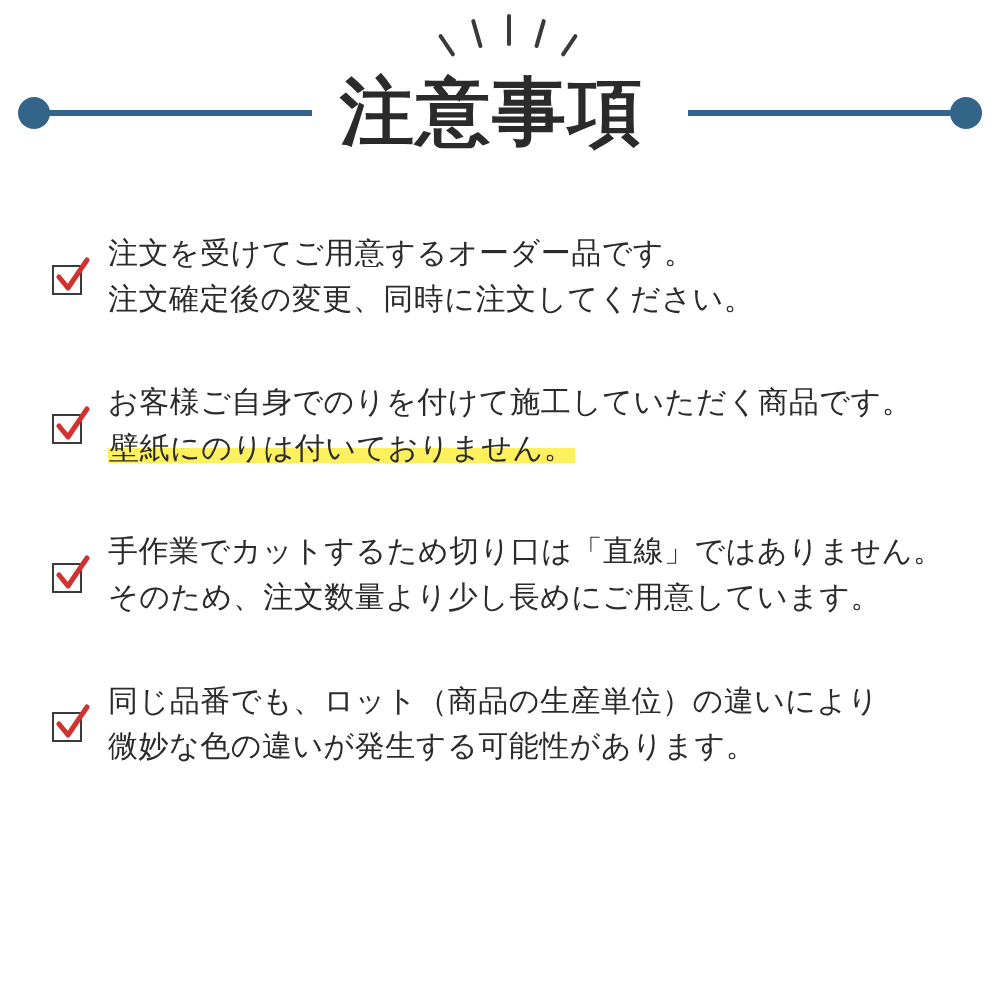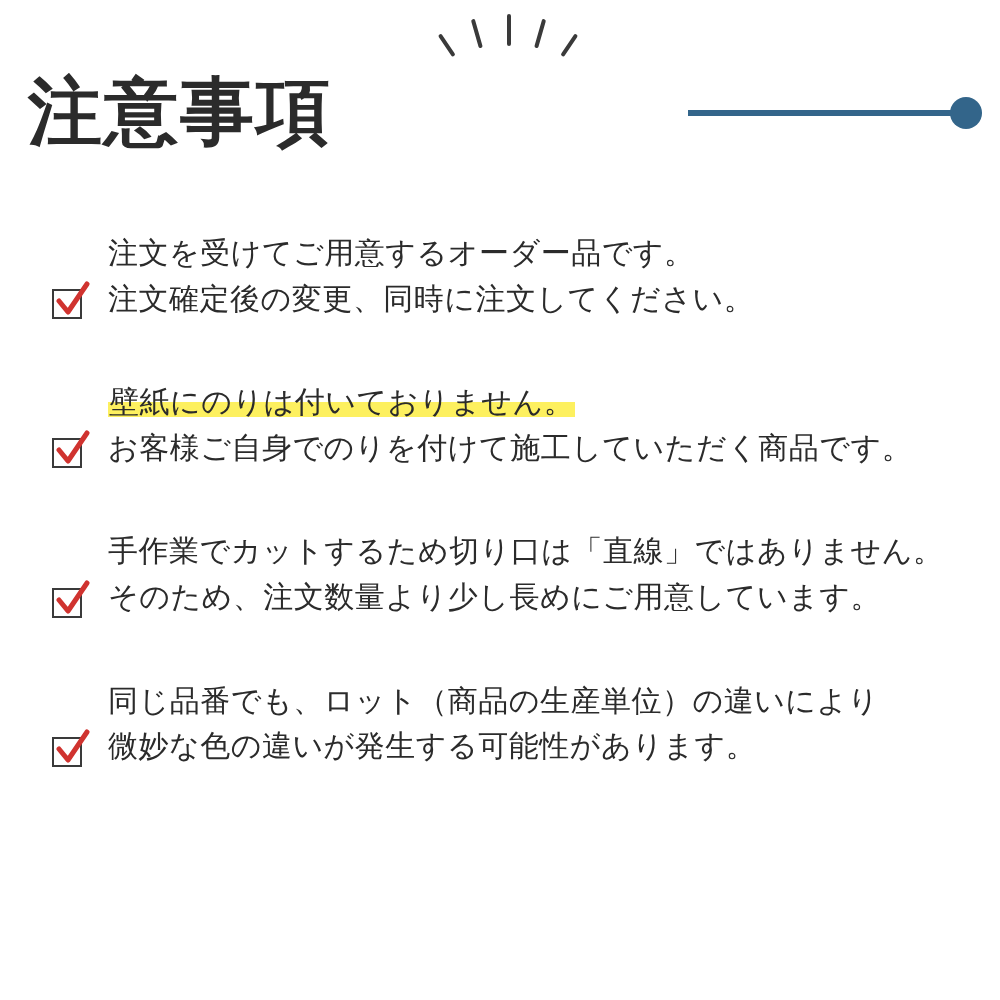--- a/index.html
+++ b/index.html
@@ -42,21 +42,21 @@
   }
 
   .title-row {
     position: absolute;
     top: 62px;
     left: 0;
     right: 16px;
     height: 100px;
     display: flex;
     align-items: center;
-    justify-content: flex-start;
+    justify-content: center;
   }
   .rule {
     position: absolute;
     top: 110px;
     height: 6px;
     background: #33658a;
   }
   .rule.left { left: 40px; width: 272px; }
   .rule.right { right: 40px; width: 272px; }
   .dot {
@@ -85,21 +85,21 @@
 
   
   .notes {
     position: absolute;
     top: 230px;
     left: 52px;
     right: 40px;
   }
   .note {
     display: flex;
-    align-items: flex-end;
+    align-items: center;
     margin-bottom: 58px;
   }
   .note:last-child { margin-bottom: 0; }
 
   .checkbox {
     flex: 0 0 auto;
     position: relative;
     width: 34px;
     height: 34px;
     margin-top: 8px;
@@ -177,22 +177,22 @@
     </div>
 
     <div class="note">
       <div class="checkbox">
         <div class="box"></div>
         <svg class="tick" viewBox="0 0 36 40" xmlns="http://www.w3.org/2000/svg">
           <path d="M5 20 L14 31 L33 3" fill="none" stroke="#d0332f" stroke-width="5" stroke-linecap="round" stroke-linejoin="round"></path>
         </svg>
       </div>
       <div class="lines">
+        <div class="line">お客様ご自身でのりを付けて施工していただく商品です。</div>
         <div class="line"><span class="hl">壁紙にのりは付いておりません。</span></div>
-        <div class="line">お客様ご自身でのりを付けて施工していただく商品です。</div>
       </div>
     </div>
 
     <div class="note">
       <div class="checkbox">
         <div class="box"></div>
         <svg class="tick" viewBox="0 0 36 40" xmlns="http://www.w3.org/2000/svg">
           <path d="M5 20 L14 31 L33 3" fill="none" stroke="#d0332f" stroke-width="5" stroke-linecap="round" stroke-linejoin="round"></path>
         </svg>
       </div>

